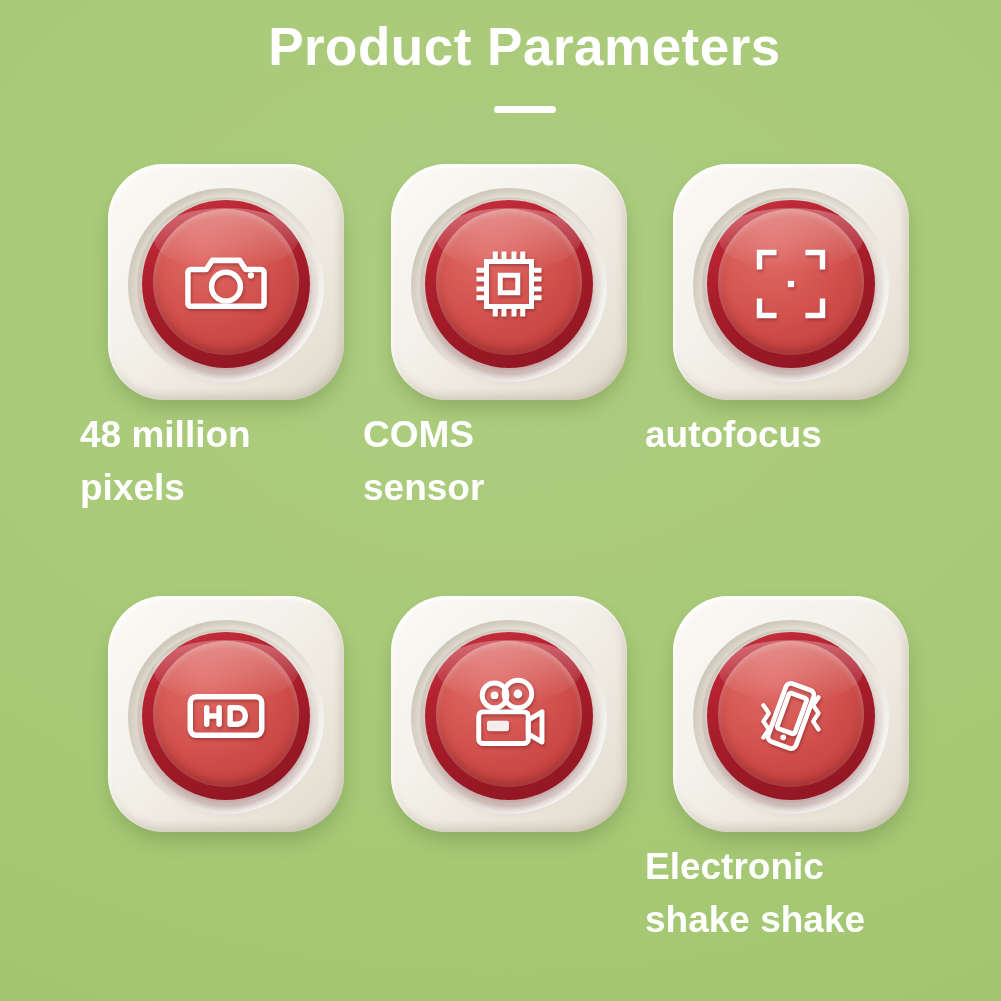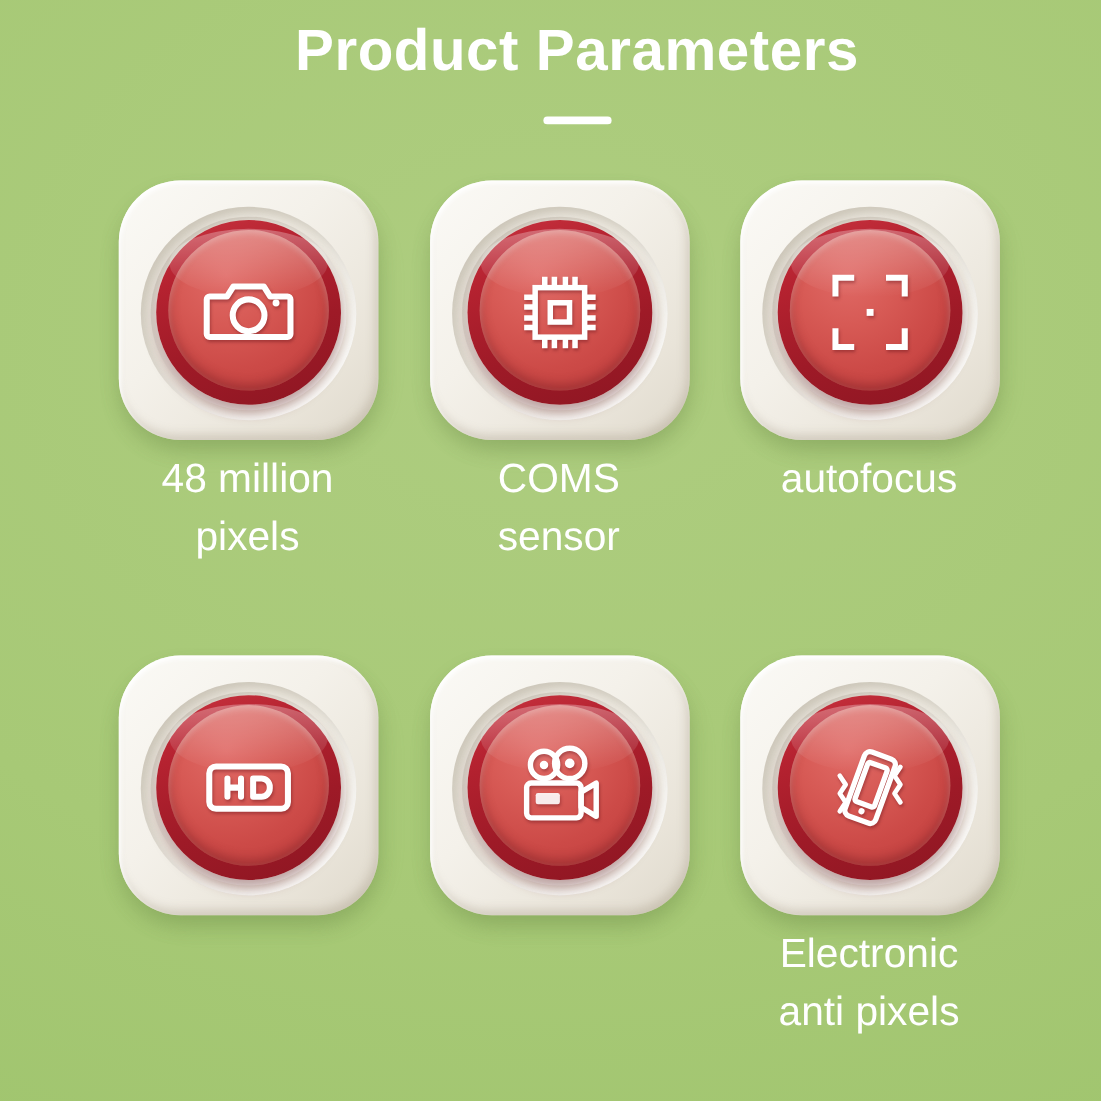--- a/index.html
+++ b/index.html
@@ -200,23 +200,22 @@
 
   
   .caption {
     position: absolute;
     left: 0;
     top: 258px;
     width: 290px;
     color: #ffffff;
     font-size: 37px;
     line-height: 1.44;
-    font-weight: 400;
+    font-weight: 700;
     font-family: "Liberation Sans", sans-serif;
-    text-align: center;
     white-space: pre-line;
   }
   .caption.two-line { font-size: 37px; }
 </style>
 </head>
 <body>
 
 <div class="poster">
 
   <div class="header">
@@ -354,18 +353,18 @@
                 <rect x="21" y="9" width="22" height="46" rx="4"></rect>
                 <rect x="25" y="16" width="14" height="28" rx="1.6"></rect>
                 <circle cx="32" cy="49" r="2.1" fill="#ffffff" stroke="none"></circle>
               </g>
               <path d="M11.5 24 l4 6 l-4 6 l4 6 l-4 6" stroke-width="3.2"></path>
               <path d="M52.5 18 l-4 6 l4 6 l-4 6 l4 6" stroke-width="3.2"></path>
             </svg>
           </div>
         </div>
         <div class="caption two-line">Electronic
-anti pixels</div>
+shake shake</div>
       </div>
 
     </div>
   </div>
 </div>
 
 </body></html>

